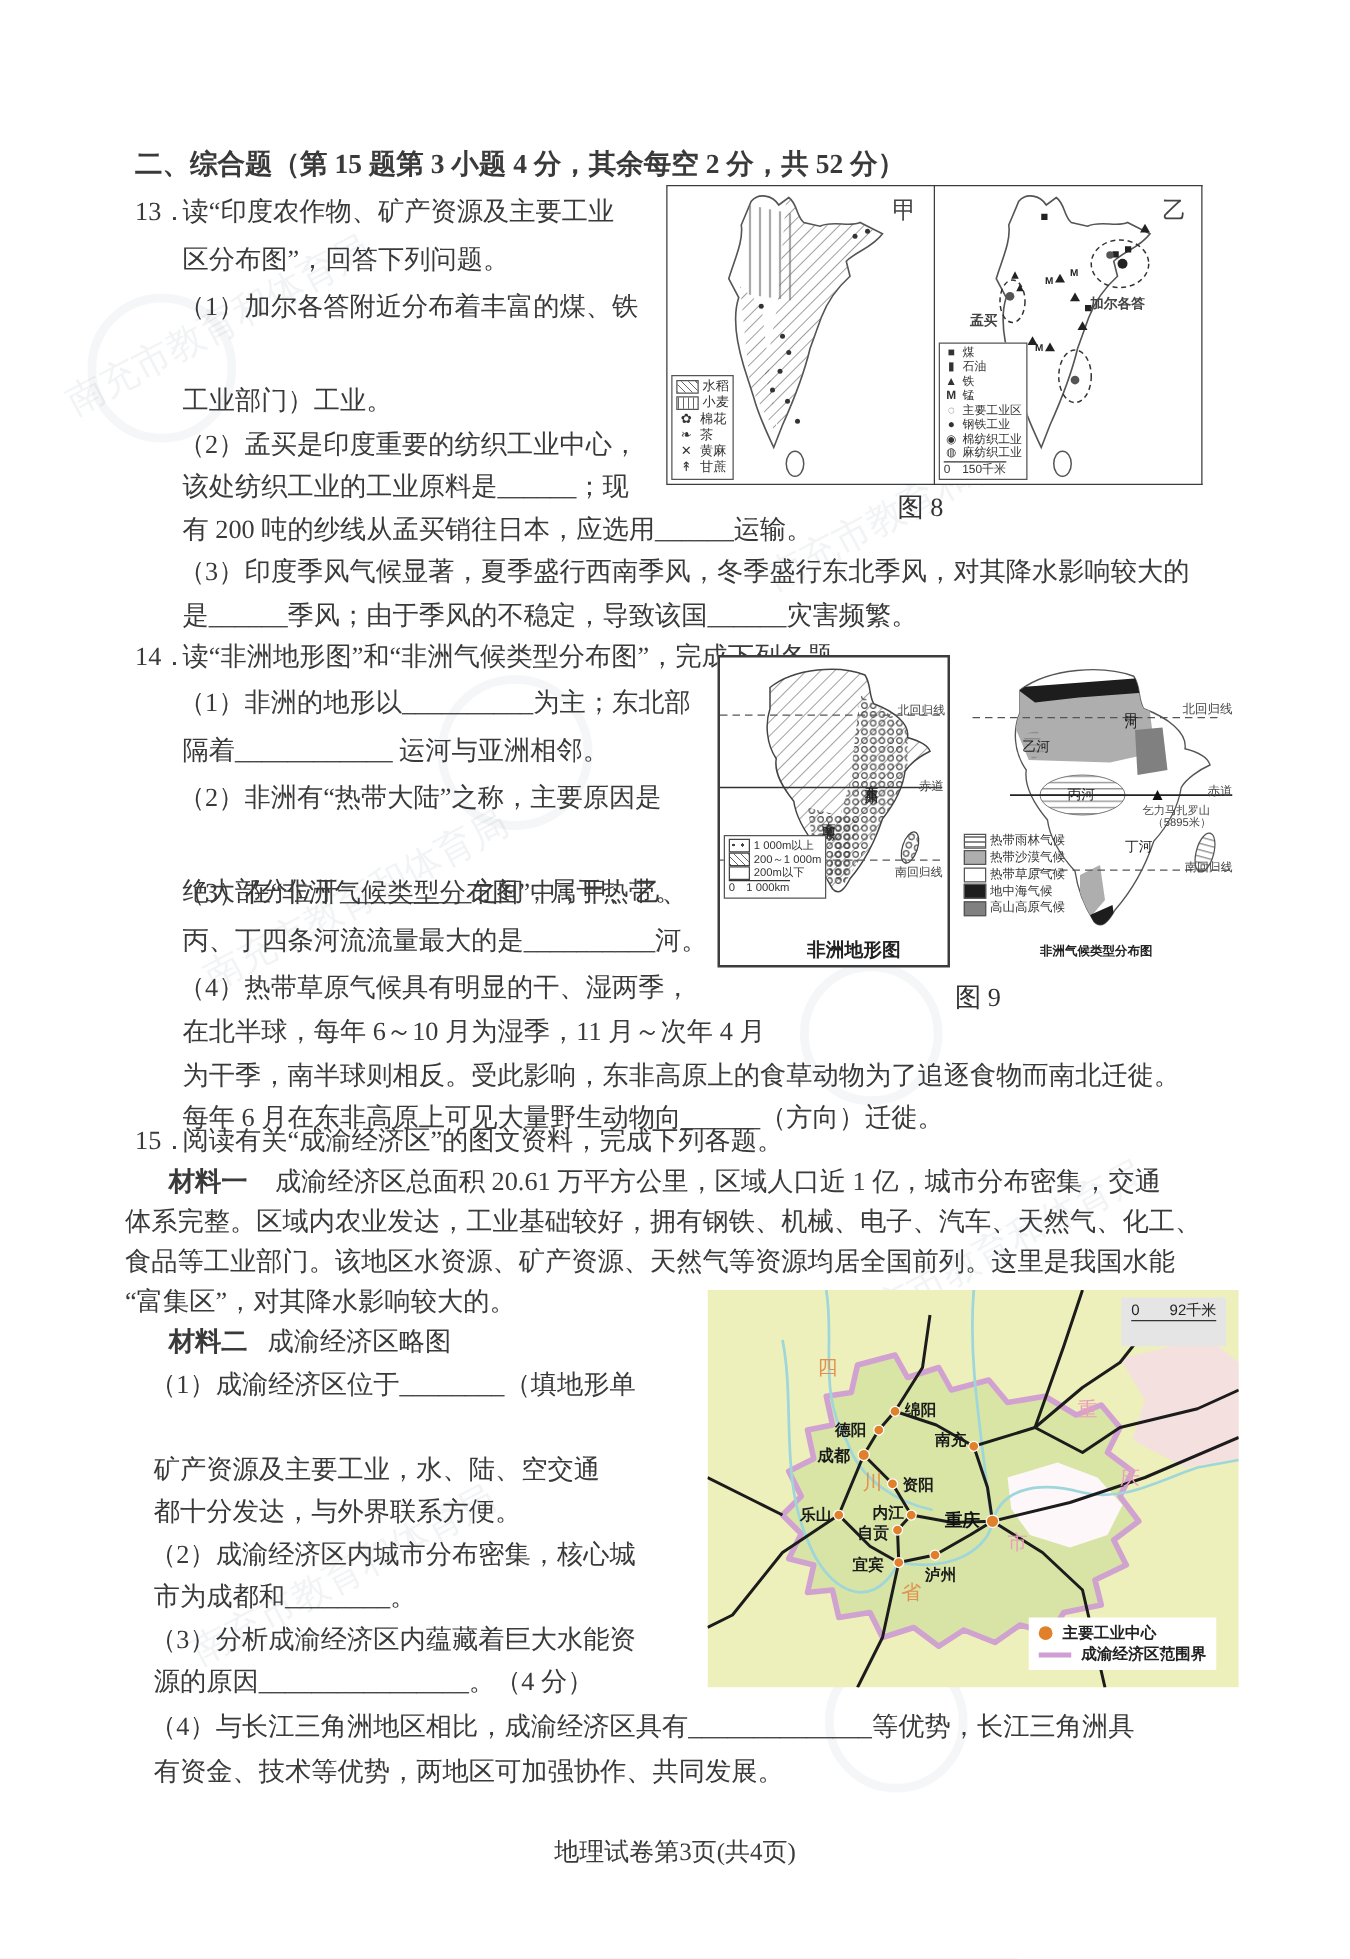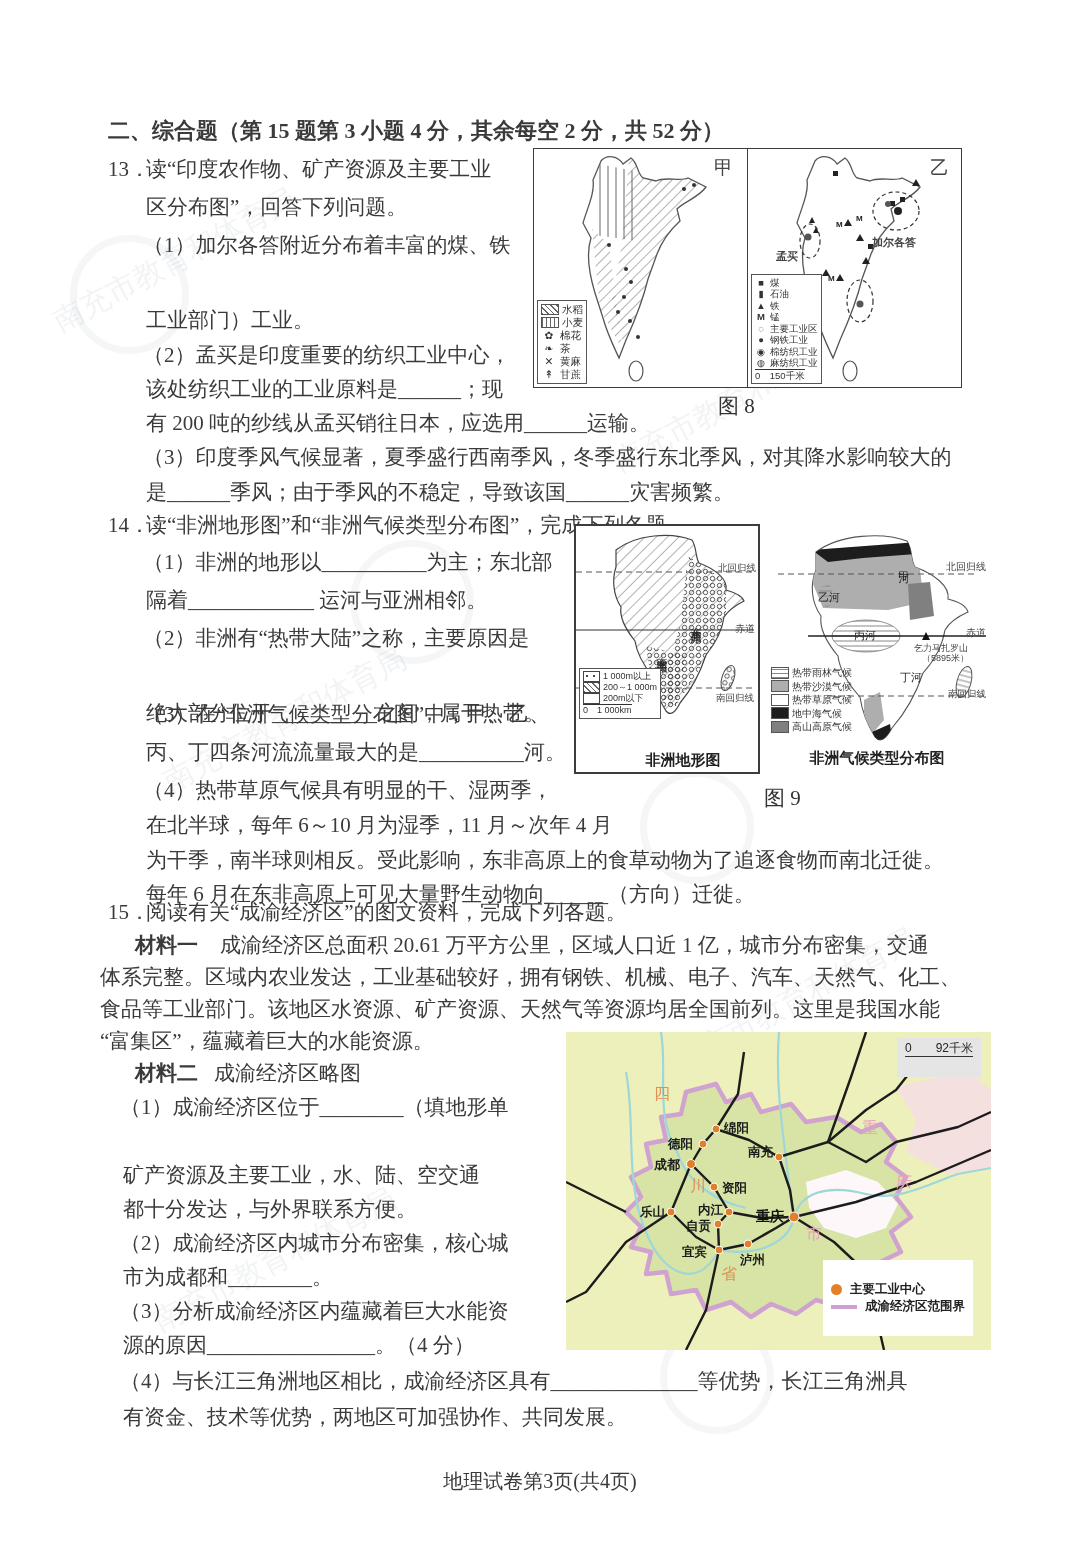--- a/index.html
+++ b/index.html
@@ -303,31 +303,31 @@
           </div>
         <div class="legrow">
             <span class="sw" style="width:16px;height:10px;border:1px solid #555;background:#1d1d1d;"></span>
             <span>地中海气候</span>
           </div>
         <div class="legrow">
             <span class="sw" style="width:16px;height:10px;border:1px solid #555;background:#808080;"></span>
             <span>高山高原气候</span>
           </div>
       </div>
-      <div class="maplab" style="left:0;right:0;bottom:6px;text-align:center;font-size:15px;font-weight:bold;color:#222;font-family:'Liberation Serif',serif;">非洲气候类型分布图</div>
+      <div class="maplab" style="left:0;right:0;bottom:6px;text-align:center;font-size:10px;font-weight:bold;color:#222;font-family:'Liberation Serif',serif;">非洲气候类型分布图</div>
     </div>
   </div>
   <div class="cap" style="left:764px;top:784px;">图 9</div>
 
   <div class="line" style="left:108px;top:895px;">15．</div>
   <div class="line" style="left:146px;top:895px;">阅读有关“成渝经济区”的图文资料，完成下列各题。</div>
   <div class="line" style="left:135px;top:928px;"><span class="b">材料一</span><span style="display:inline-block;width:22px;"></span><span>成渝经济区总面积 20.61 万平方公里，区域人口近 1 亿，城市分布密集，交通</span></div>
   <div class="line" style="left:100px;top:960px;">体系完整。区域内农业发达，工业基础较好，拥有钢铁、机械、电子、汽车、天然气、化工、</div>
   <div class="line" style="left:100px;top:992px;">食品等工业部门。该地区水资源、矿产资源、天然气等资源均居全国前列。这里是我国水能</div>
-  <div class="line" style="left:100px;top:1024px;">“富集区”，蕴藏着巨大的水能资源。</div>
+  <div class="line" style="left:100px;top:1024px;">“富集区”，对其降水影响较大的。</div>
   <div class="line" style="left:135px;top:1056px;"><span class="b">材料二</span><span style="display:inline-block;width:16px;"></span><span>成渝经济区略图</span></div>
   <div class="line" style="left:120px;top:1090px;">（1）成渝经济区位于________（填地形单</div>
   <div class="line" style="left:123px;top:1158px;">矿产资源及主要工业，水、陆、空交通</div>
   <div class="line" style="left:123px;top:1192px;">都十分发达，与外界联系方便。</div>
   <div class="line" style="left:120px;top:1226px;">（2）成渝经济区内城市分布密集，核心城</div>
   <div class="line" style="left:123px;top:1260px;">市为成都和________。</div>
   <div class="line" style="left:120px;top:1294px;">（3）分析成渝经济区内蕴藏着巨大水能资</div>
   <div class="line" style="left:123px;top:1328px;">源的原因________________。（4 分）</div>
   <div class="line" style="left:120px;top:1364px;">（4）与长江三角洲地区相比，成渝经济区具有______________等优势，长江三角洲具</div>
   <div class="line" style="left:123px;top:1400px;">有资金、技术等优势，两地区可加强协作、共同发展。</div>
@@ -390,21 +390,21 @@
     <div class="maplab" style="left:124px;top:144px;font-size:16px;color:#e09050;">川</div>
     <div class="maplab" style="left:155px;top:232px;font-size:16px;color:#e09050;">省</div>
     <div class="maplab" style="left:296px;top:86px;font-size:16px;color:#e8a0bc;">重</div>
     <div class="maplab" style="left:330px;top:140px;font-size:16px;color:#e8a0bc;">庆</div>
     <div class="maplab" style="left:240px;top:192px;font-size:16px;color:#e8a0bc;">市</div>
     
     <div style="position:absolute;right:10px;top:6px;background:#e5e5e5;padding:2px 8px 20px;font-family:'Liberation Sans',sans-serif;font-size:12px;color:#222;">
       <span style="border-bottom:1px solid #333;padding-bottom:1px;">0　　92千米</span>
     </div>
     
-    <div style="position:absolute;right:18px;bottom:14px;background:#fff;padding:21px 8px;font-family:'Liberation Sans',sans-serif;font-size:12.5px;font-weight:bold;color:#222;">
+    <div style="position:absolute;right:18px;bottom:14px;background:#fff;padding:4px 8px;font-family:'Liberation Sans',sans-serif;font-size:12.5px;font-weight:bold;color:#222;">
       <div class="legrow" style="gap:8px;">
           <span class="sw" style="width:11px;height:11px;border-radius:50%;background:#e0802a;"></span>
           <span>主要工业中心</span>
         </div>
       <div class="legrow" style="gap:8px;">
           <span class="sw" style="width:26px;height:4px;background:#cf9ed2;"></span>
           <span>成渝经济区范围界</span>
         </div>
     </div>
   </div>

